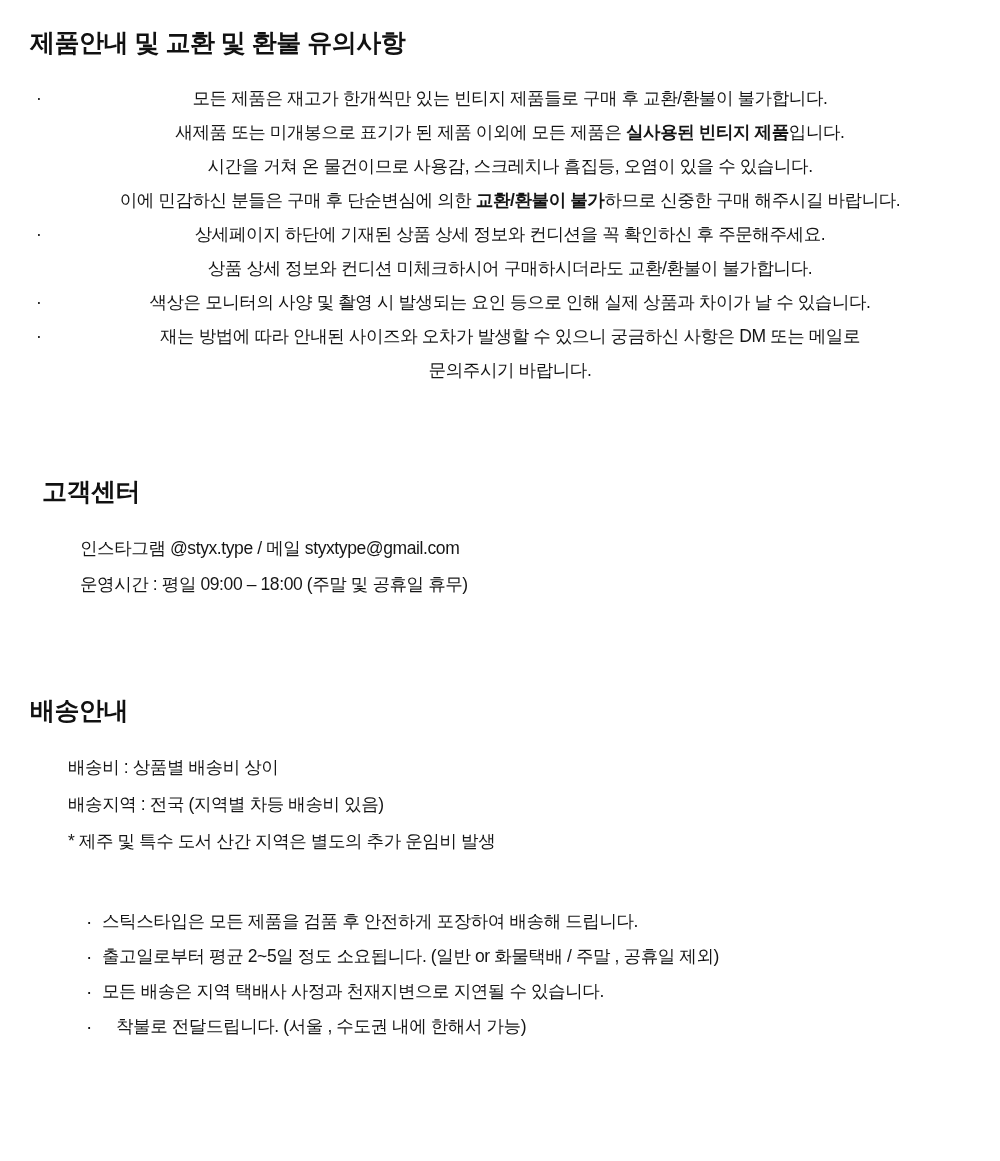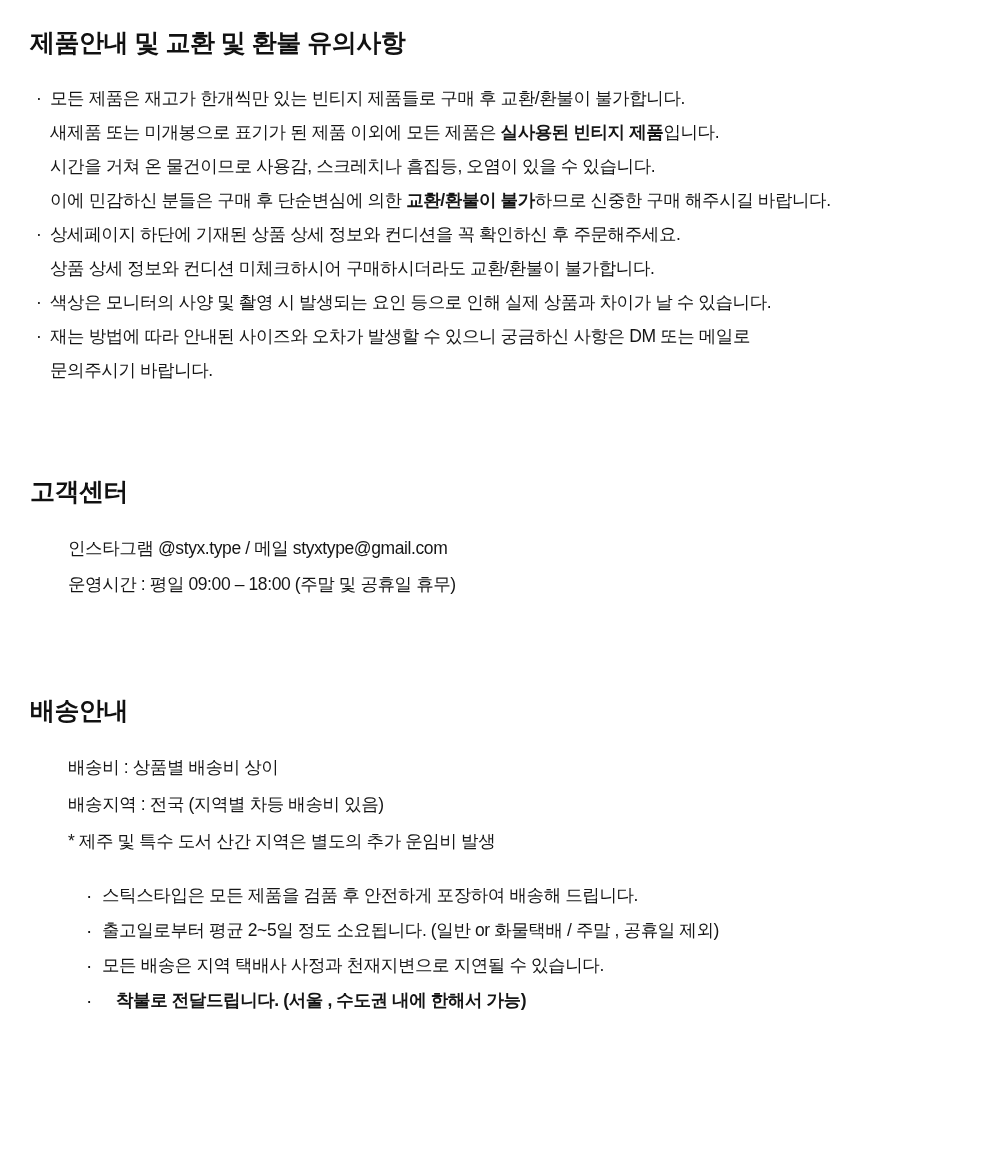--- a/index.html
+++ b/index.html
@@ -25,35 +25,36 @@
     font-size: 25px;
     font-weight: bold;
     letter-spacing: -0.5px;
     margin: 0 0 22px 0;
     color: #111111;
   }
   .section {
     margin-bottom: 0;
   }
   .section-policy { margin-bottom: 88px; }
-  .section-cs { margin-bottom: 92px; }
+  .section-cs { margin-bottom: 92px; margin-left: 12px; }
 
   .bullet-list {
     list-style: none;
     margin: 0;
     padding: 0;
   }
   .bullet-list li {
     position: relative;
     padding-left: 20px;
     font-size: 17.5px;
     line-height: 34px;
     letter-spacing: -0.4px;
     color: #151515;
     margin-bottom: 0;
+    text-align: center;
   }
   .bullet-list li::before {
     content: "·";
     position: absolute;
     left: 6px;
     top: 0;
     font-size: 17.5px;
     line-height: 34px;
     color: #151515;
   }
@@ -85,21 +86,21 @@
     list-style: none;
   }
   .ship-info li {
     font-size: 17.5px;
     line-height: 37px;
     letter-spacing: -0.4px;
     color: #151515;
   }
 
   .ship-bullets {
-    margin: 18px 0 0 0;
+    margin: 44px 0 0 0;
     padding: 0 0 0 52px;
     list-style: none;
   }
   .ship-bullets li {
     position: relative;
     padding-left: 20px;
     font-size: 17.5px;
     line-height: 35px;
     letter-spacing: -0.4px;
     color: #151515;
@@ -109,21 +110,20 @@
     position: absolute;
     left: 4px;
     top: 0;
     font-size: 19px;
     line-height: 35px;
     color: #151515;
   }
   .ship-bullets li .sub2 {
     display: block;
     padding-left: 14px;
-    font-weight: bold;
   }
 </style>
 </head>
 <body>
 
 <div class="page">
 
   <section class="section section-policy">
     <h2 class="section-title">제품안내 및 교환 및 환불 유의사항</h2>
     <ul class="bullet-list">

